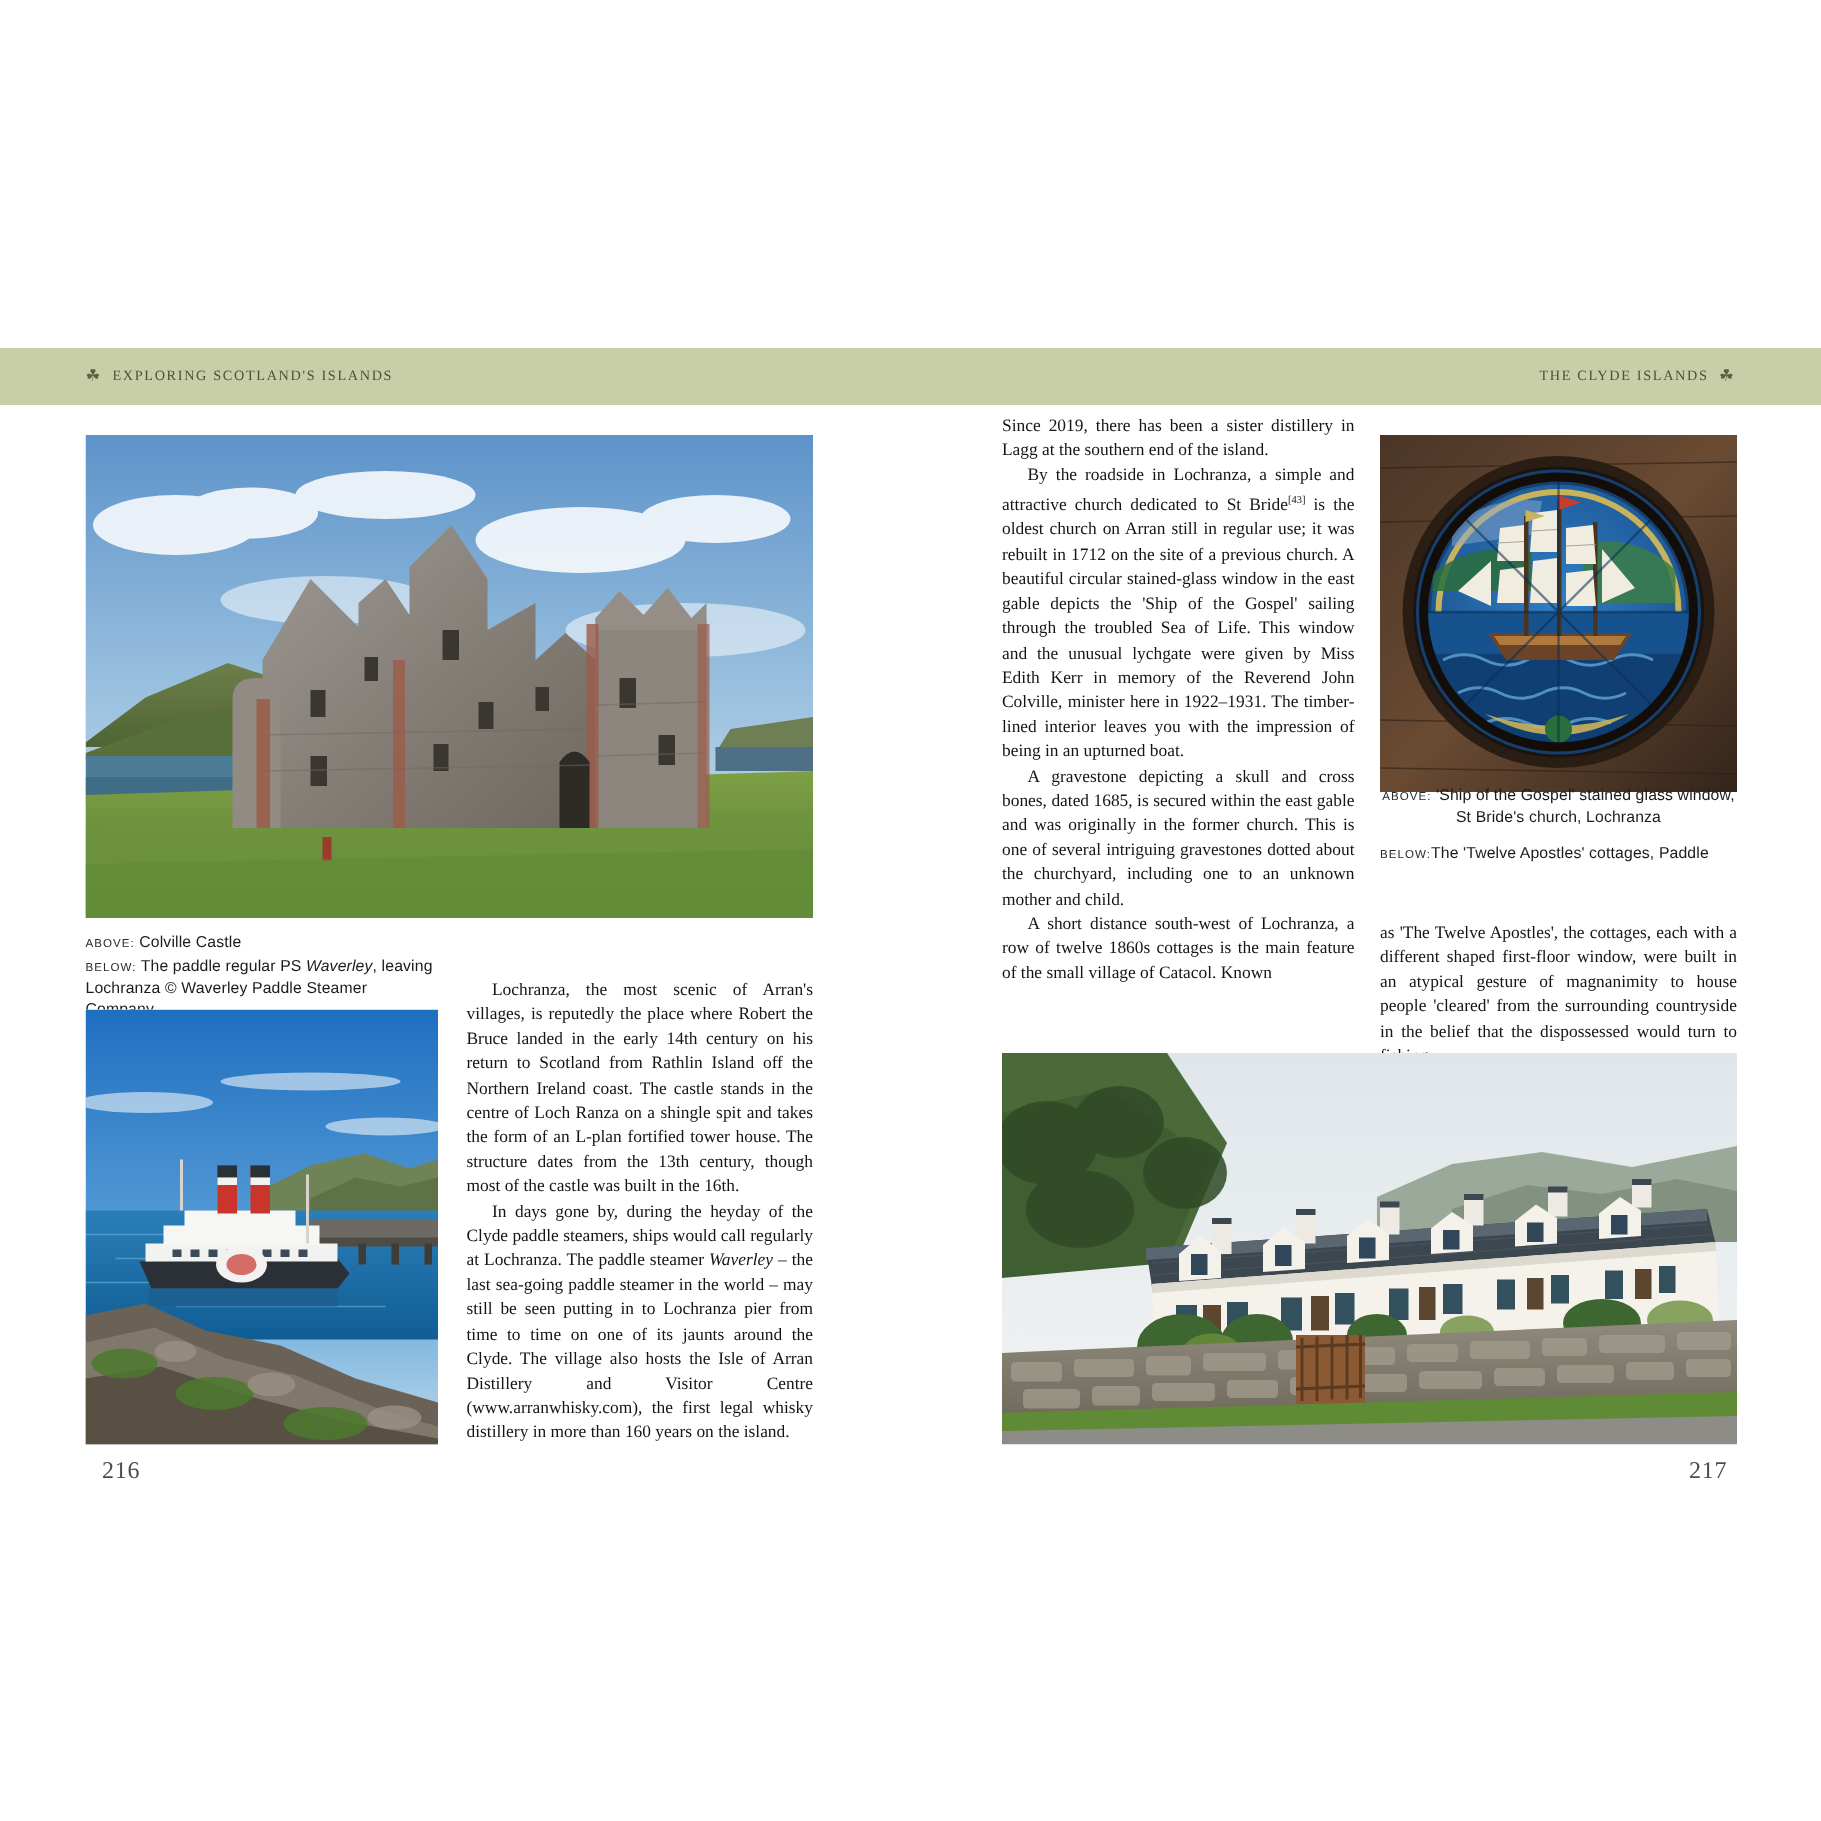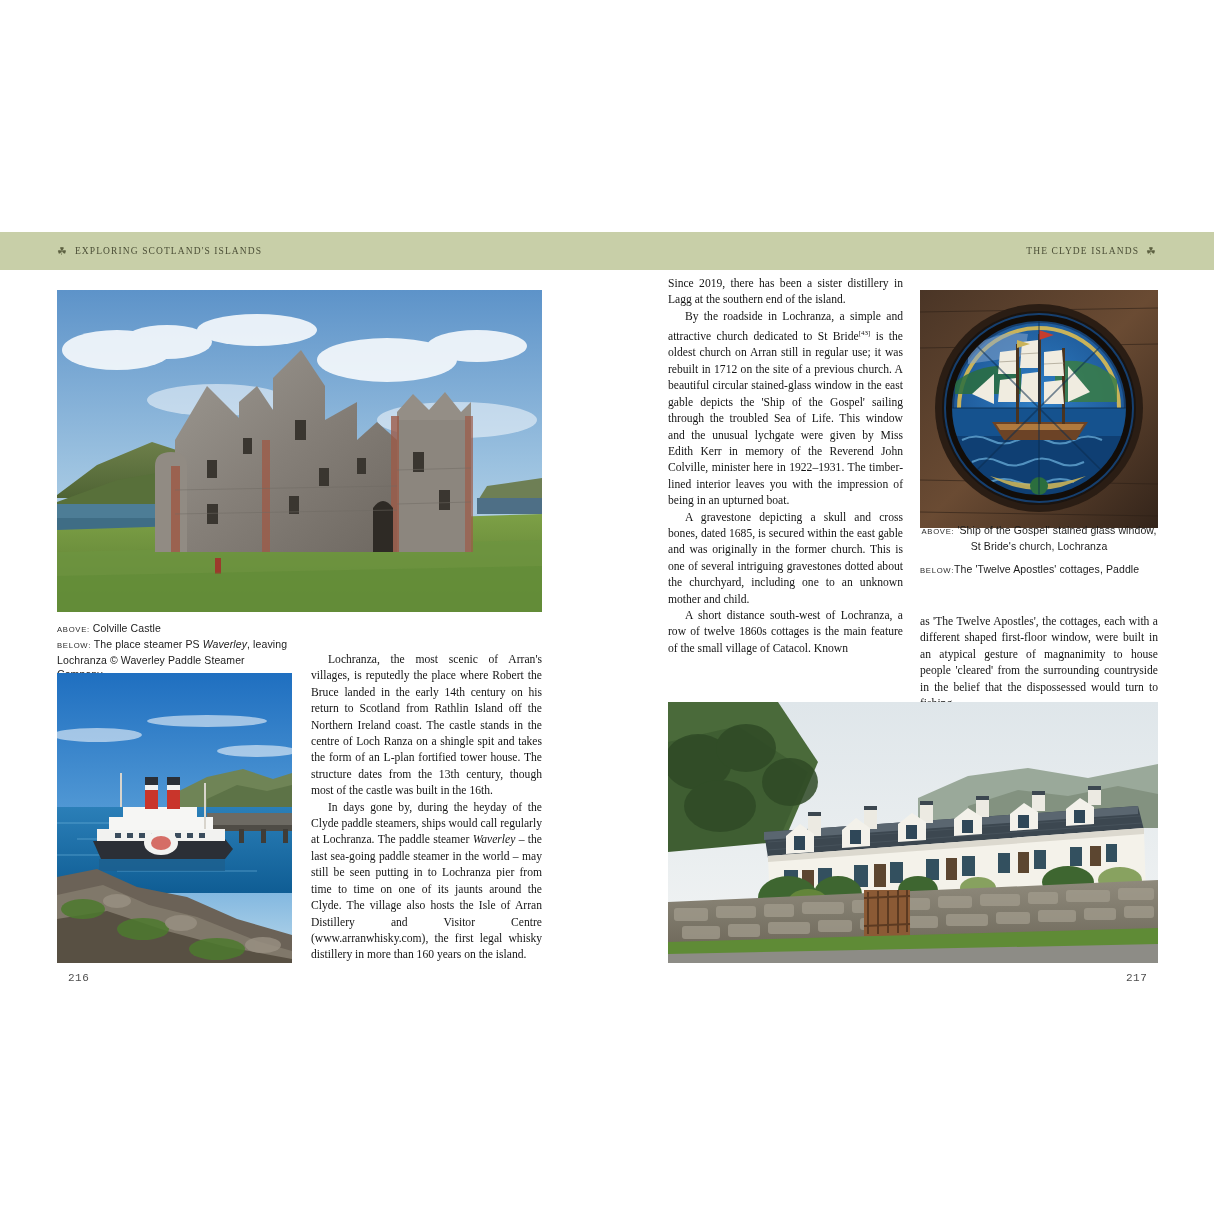--- a/index.html
+++ b/index.html
@@ -49,22 +49,22 @@
   .rh-left { left: 57px; }
   .rh-right { right: 57px; }
   .clover {
     font-size: 11px;
     color: #5d6141;
     line-height: 1;
   }
 
   .folio {
     position: absolute;
-    font-family: Liberation Mono, monospace;
-    font-size: 11px;
+    font-family: Liberation Serif, serif;
+    font-size: 16px;
     color: #4d4d4d;
     letter-spacing: 0.5px;
   }
   .folio-left  { left: 68px;  top: 972px; }
   .folio-right { left: 1126px; top: 972px; }
 
   
   .photo {
     position: absolute;
     overflow: hidden;
@@ -206,21 +206,21 @@
     </svg>
   </div>
 
   <div class="caption" style="left:57px; top:621px; width:250px;">
     <span class="lbl">ABOVE:</span>
     <span>Colville Castle</span>
   </div>
 
   <div class="caption" style="left:57px; top:637px; width:235px;">
     <span class="lbl">BELOW:</span>
-    <span>The place steamer PS </span><em>Waverley</em><span>, leaving Lochranza © Waverley Paddle Steamer Company</span>
+    <span>The paddle regular PS </span><em>Waverley</em><span>, leaving Lochranza © Waverley Paddle Steamer Company</span>
   </div>
 
   <div class="photo" style="left:57px; top:673px; width:235px; height:290px;">
     <svg width="235" height="290" viewBox="0 0 235 290" xmlns="http://www.w3.org/2000/svg">
       <defs>
         <linearGradient id="skyW" x1="0" y1="0" x2="0" y2="1">
           <stop offset="0%" stop-color="#1f6fc0"></stop>
           <stop offset="60%" stop-color="#5ea3da"></stop>
           <stop offset="100%" stop-color="#bcd9ea"></stop>
         </linearGradient>

